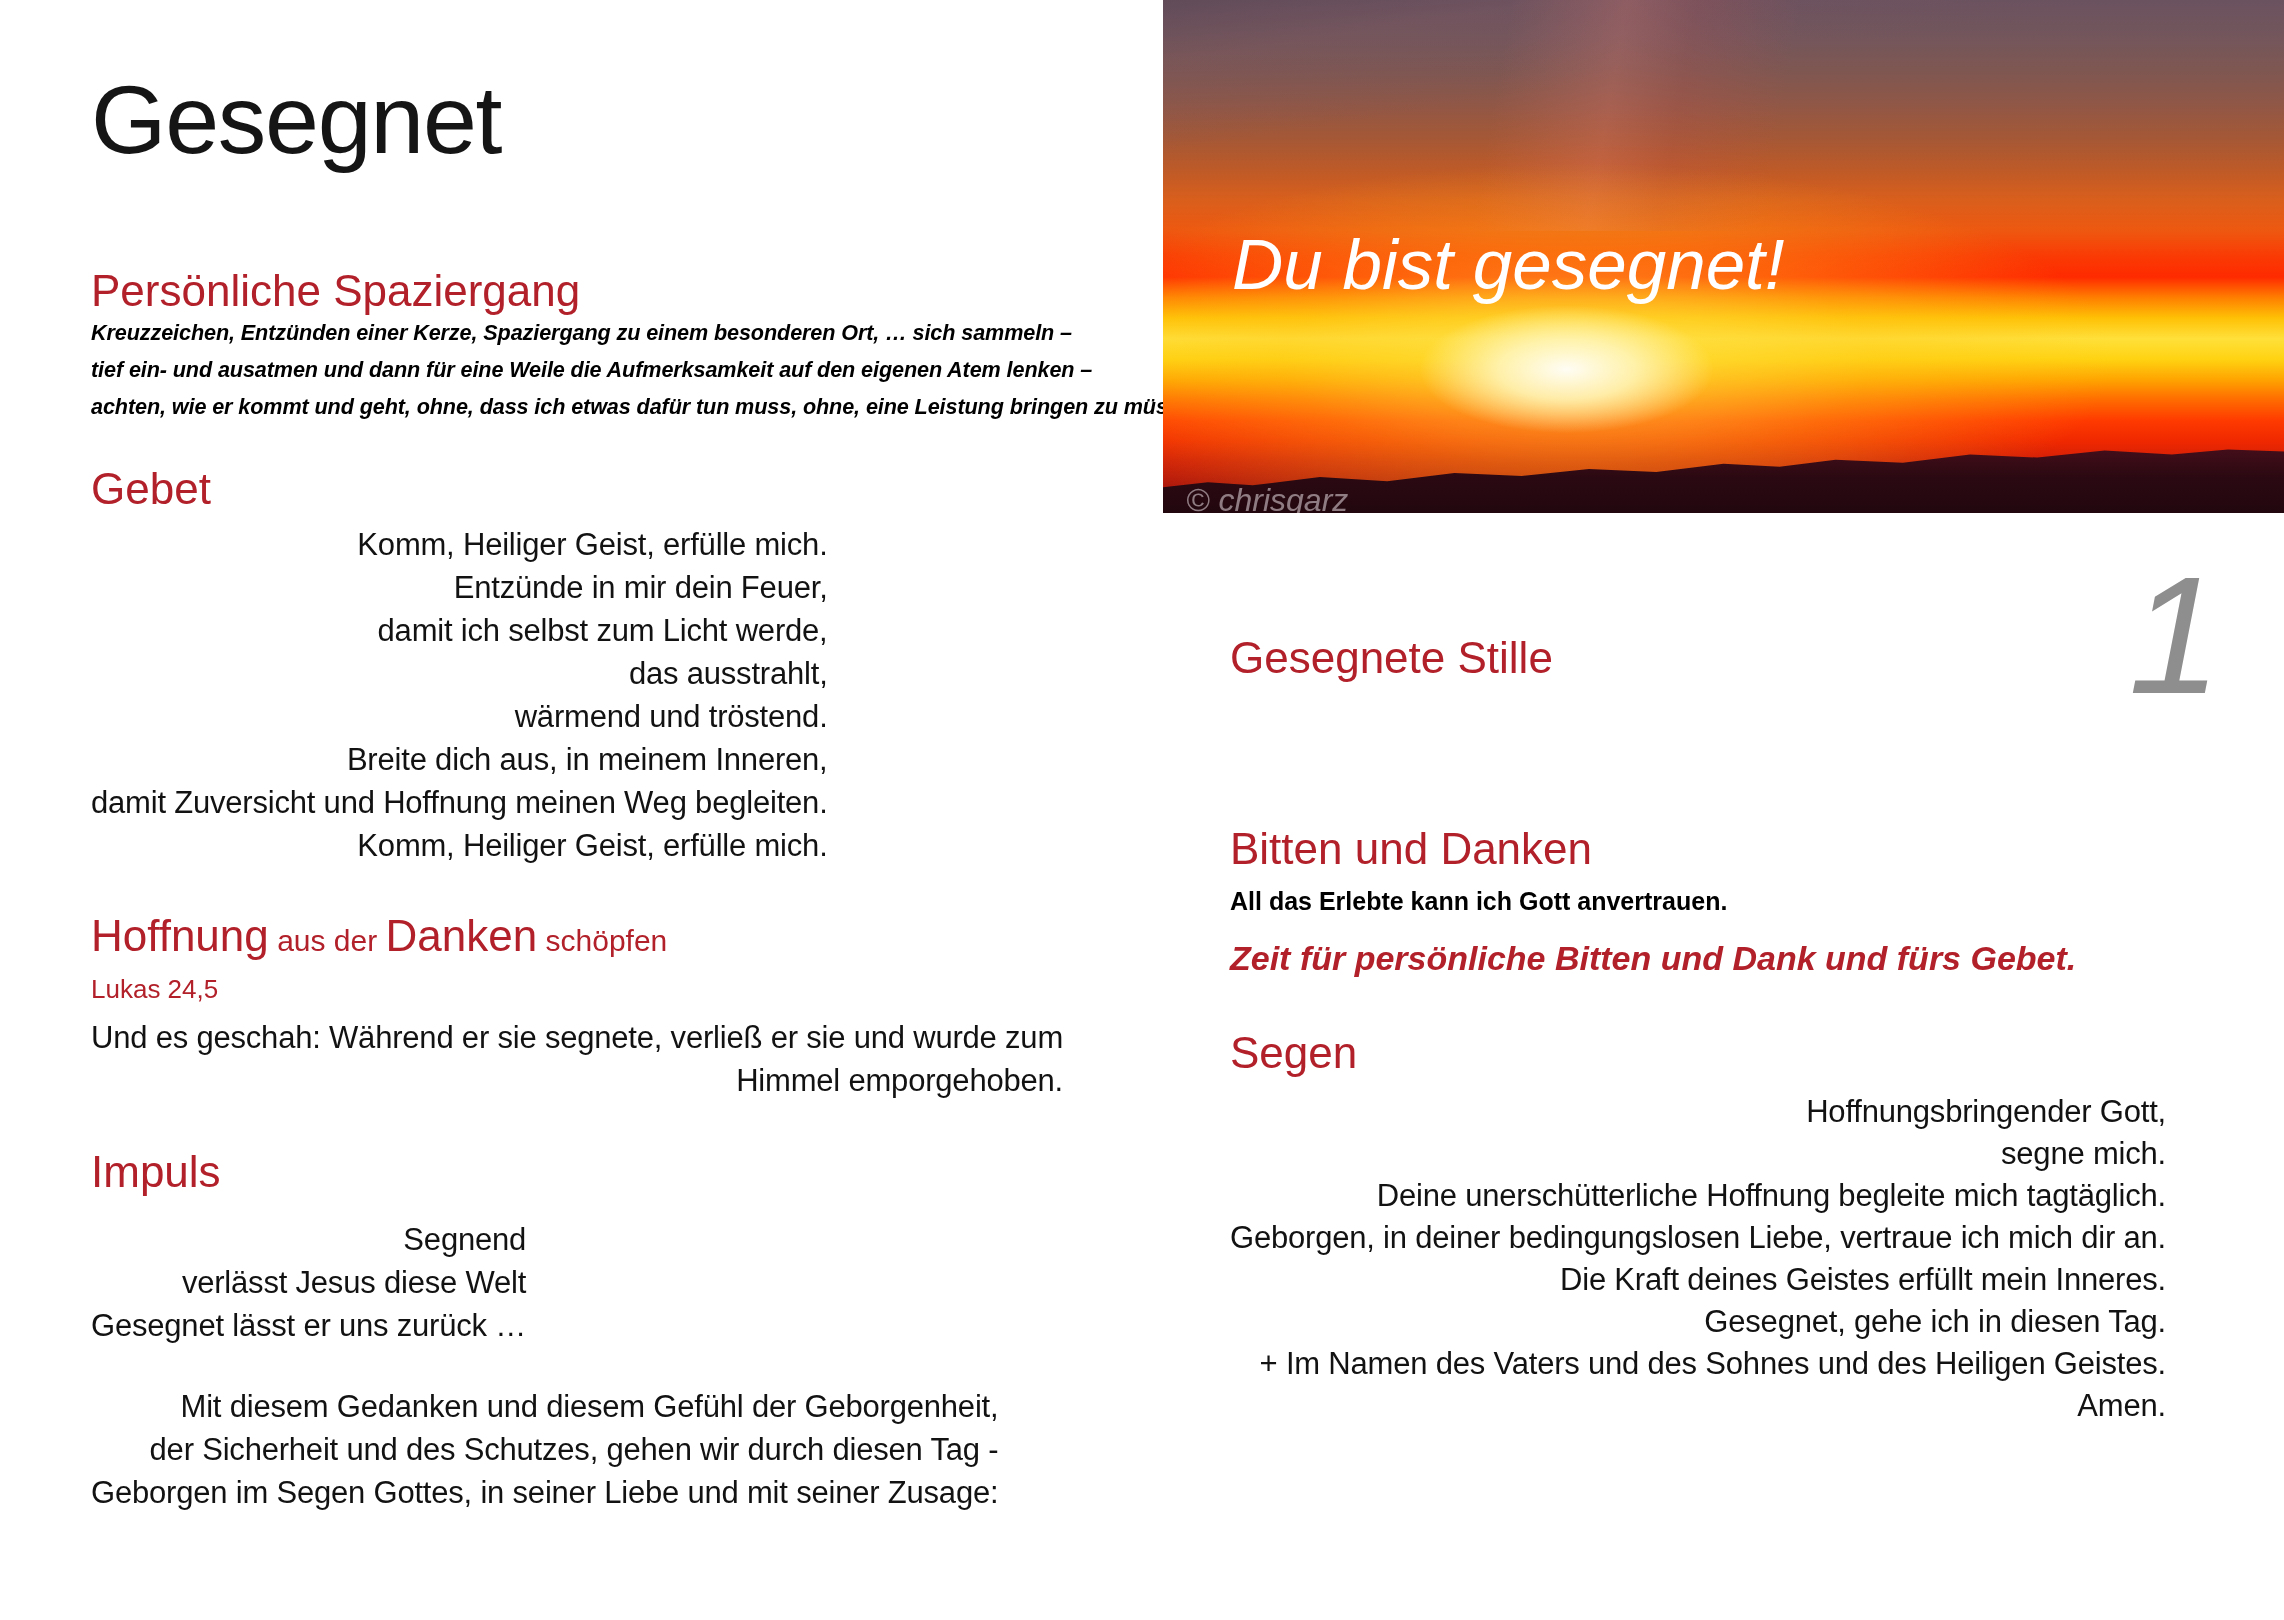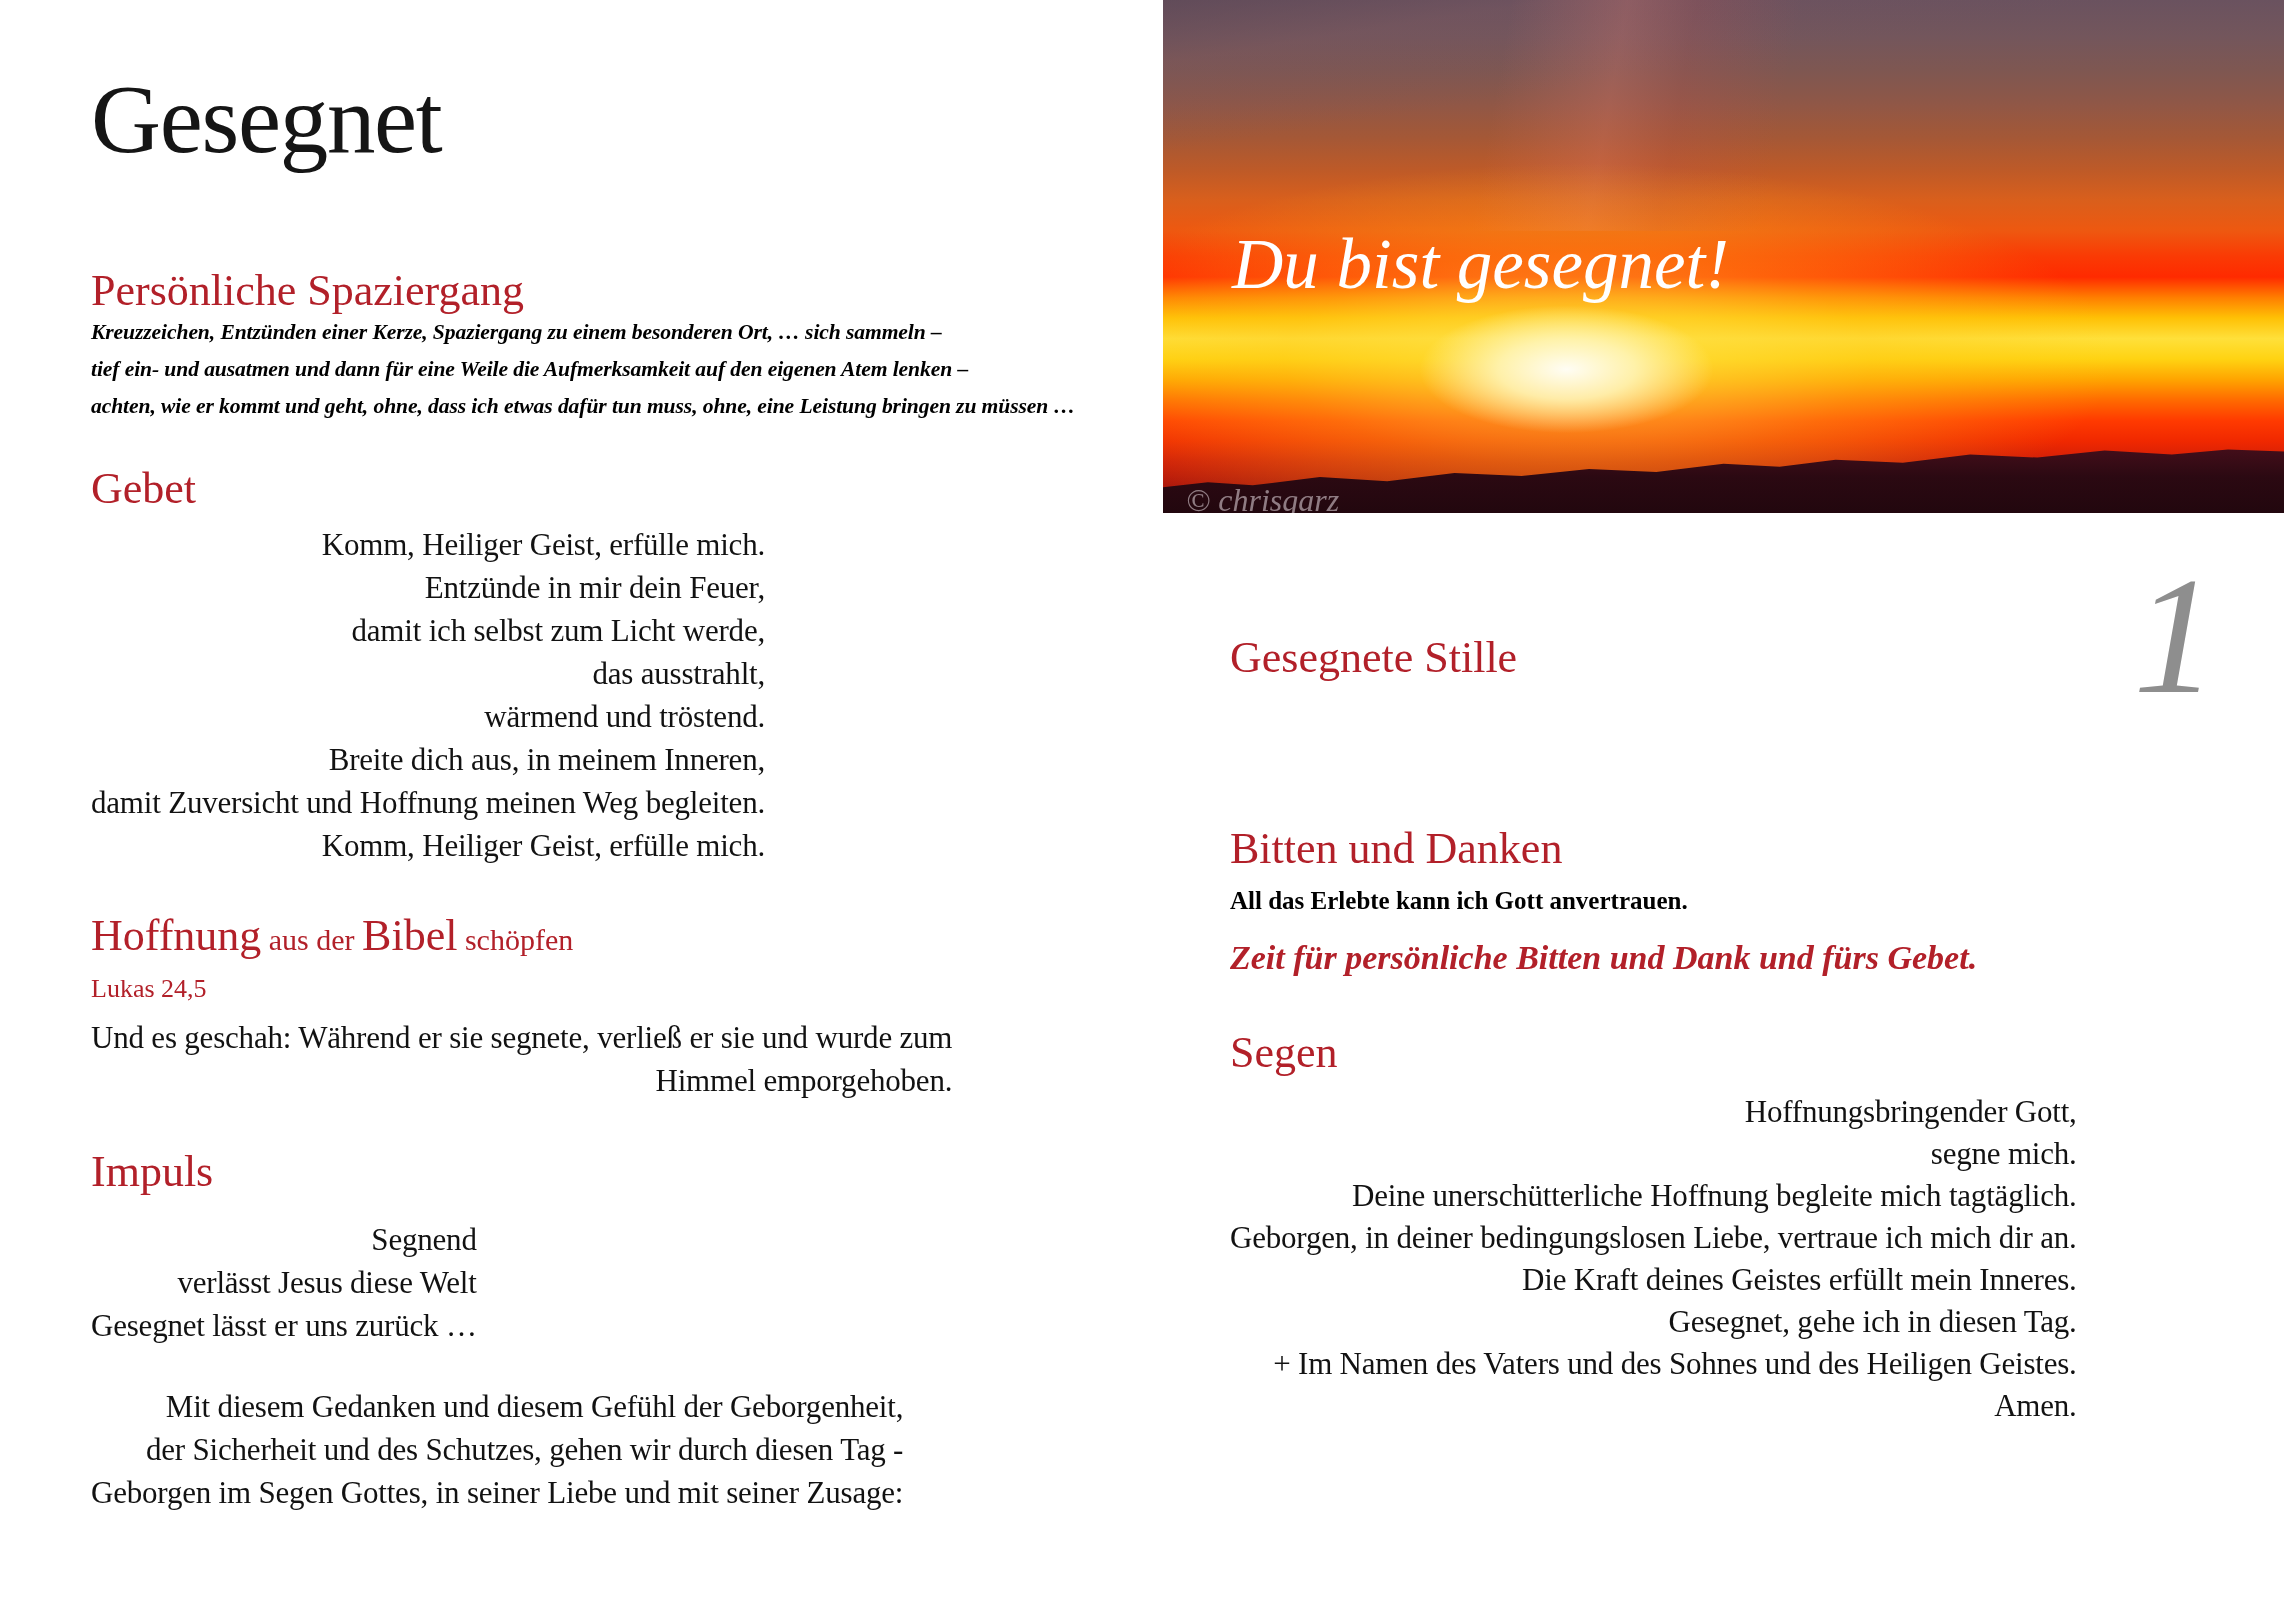--- a/index.html
+++ b/index.html
@@ -7,21 +7,21 @@
     --text-black:#121212;
     --page-number-gray:#8E8E8E;
   }
   *{ box-sizing:border-box; }
   html,body{ margin:0; padding:0; background:#ffffff; }
   .page{
     position:relative;
     width:2284px; height:1620px;
     background:#ffffff;
     overflow:hidden;
-    font-family:Liberation Serif, serif;
+    font-family:Liberation Sans, sans-serif;
     color:var(--text-black);
   }
   .abs{ position:absolute; }
   .main-title{
     margin:0; left:91px; top:71px;
     font-size:97px; font-weight:300; line-height:1;
     letter-spacing:-1.3px; color:#151515;
   }
   .red-heading{
     margin:0; font-size:44px; font-weight:300; line-height:1;
@@ -109,21 +109,21 @@
     <div class="line">Komm, Heiliger Geist, erfülle mich.</div>
     <div class="line">Entzünde in mir dein Feuer,</div>
     <div class="line">damit ich selbst zum Licht werde,</div>
     <div class="line">das ausstrahlt,</div>
     <div class="line">wärmend und tröstend.</div>
     <div class="line">Breite dich aus, in meinem Inneren,</div>
     <div class="line">damit Zuversicht und Hoffnung meinen Weg begleiten.</div>
     <div class="line">Komm, Heiliger Geist, erfülle mich.</div>
   </div>
 
-  <h2 class="abs red-heading" style="left:91px; top:914px"><span>Hoffnung</span><span class="small-part"> aus der </span><span>Bibel</span><span class="small-part"> schöpfen</span></h2>
+  <h2 class="abs red-heading" style="left:91px; top:914px"><span>Hoffnung</span><span class="small-part"> aus der </span><span>Danken</span><span class="small-part"> schöpfen</span></h2>
 
   <div class="abs sub-ref" style="left:91px; top:976px">Lukas 24,5</div>
 
   <div class="abs body-text" style="left:91px; top:1016px">
     <div class="line">Und es geschah: Während er sie segnete, verließ er sie und wurde zum</div>
     <div class="line">Himmel emporgehoben.</div>
   </div>
 
   <h2 class="abs red-heading" style="left:91px; top:1150px">Impuls</h2>
 

